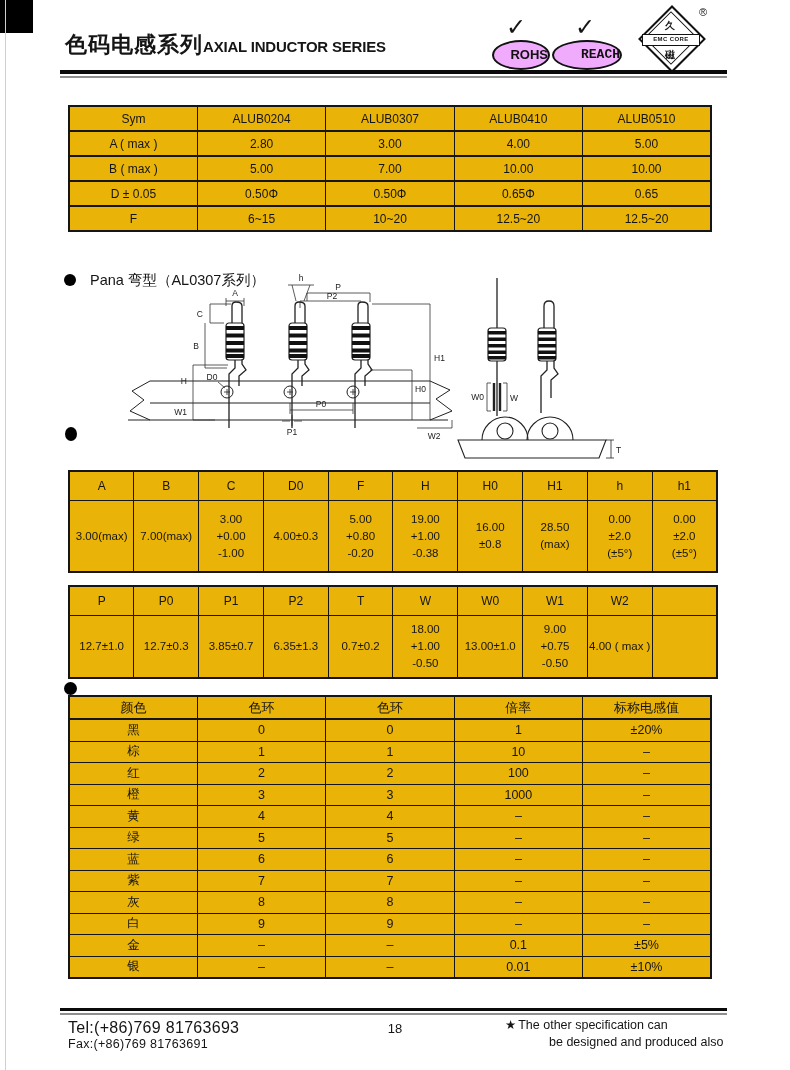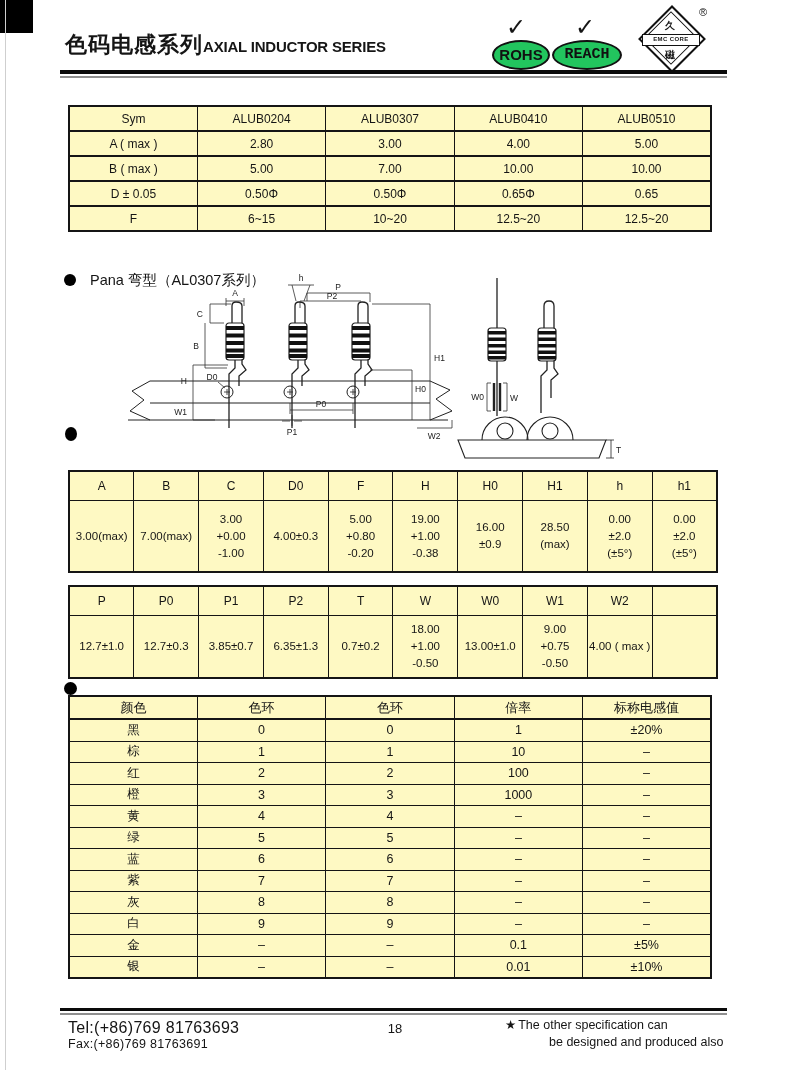--- a/index.html
+++ b/index.html
@@ -6,38 +6,38 @@
   body{width:790px;height:1070px;font-family:"Liberation Sans","DejaVu Sans",sans-serif;color:#151515;}
   .page{position:relative;width:790px;height:1070px;background:#fff;overflow:hidden;}
   .crop{position:absolute;left:0;top:0;width:33px;height:33px;background:#000;}
   .edge{position:absolute;left:5px;top:0;width:1px;height:1070px;background:#cfcfcf;}
 
   
   .title{position:absolute;left:65px;top:30px;white-space:nowrap;}
   .title .cn{font-size:22px;font-weight:bold;letter-spacing:1px;}
   .title .en{font-size:15px;font-weight:bold;letter-spacing:-0.2px;margin-left:0;}
   .check{position:absolute;font-size:24px;font-weight:bold;}
-  .oval{position:absolute;border:2.5px solid #111;border-radius:50%;background:#22c55e;
-        text-align:center;font-weight:bold;font-size:15px;color:#111;}
+  .oval{position:absolute;border:2.5px solid #111;border-radius:50%;background:#f0abfc;
+        text-align:right;font-weight:bold;font-size:13px;color:#111;}
   .rule-a{position:absolute;left:60px;top:70px;width:667px;height:4px;background:#0a0a0a;}
   .rule-b{position:absolute;left:60px;top:76px;width:667px;height:2px;background:#8f8f8f;}
 
   
   .logo{position:absolute;left:637px;top:10px;width:80px;height:66px;}
   .dm{position:absolute;transform:rotate(45deg);border:2px solid #111;background:#fff;}
   .dm.outer{left:11px;top:5px;width:44px;height:44px;}
   .dm.inner{left:15px;top:9px;width:36px;height:36px;border-width:1px;background:transparent;}
   .logo-top{position:absolute;left:0;top:9px;width:66px;text-align:center;font-size:10px;font-weight:bold;}
   .logo-mid{position:absolute;left:5px;top:24px;width:56px;height:10px;border:1px solid #111;background:#fff;
             font-size:6px;font-weight:bold;text-align:center;line-height:9px;letter-spacing:.4px;}
   .logo-bot{position:absolute;left:0;top:38px;width:66px;text-align:center;font-size:10px;font-weight:bold;}
   .reg{position:absolute;left:62px;top:-4px;font-size:11px;}
 
   
-  table{border-collapse:collapse;table-layout:fixed;background:#fef9c3;position:absolute;}
+  table{border-collapse:collapse;table-layout:fixed;background:#eab308;position:absolute;}
   td,th{border:1px solid #151515;text-align:center;vertical-align:middle;font-weight:normal;
         padding:0;overflow:hidden;}
   .t-spec{left:68px;top:105px;width:644px;}
   .t-spec th,.t-spec td{height:23px;font-size:12px;border-top-width:2px;border-bottom-width:2px;}
   .t-spec{border:2px solid #151515;}
   .t-dim{left:68px;top:470px;width:650px;border:2px solid #151515;}
   .t-dim th{height:28px;font-size:12px;}
   .t-dim td{height:70px;font-size:11.5px;}
   .t-dim2{top:585px;}
   .t-dim2 td{height:61px;}
@@ -287,21 +287,21 @@
             <div>+0.80</div>
             <div>-0.20</div>
           </td>
         <td class="lines">
             <div>19.00</div>
             <div>+1.00</div>
             <div>-0.38</div>
           </td>
         <td class="lines">
             <div>16.00</div>
-            <div>±0.9</div>
+            <div>±0.8</div>
           </td>
         <td class="lines">
             <div>28.50</div>
             <div>(max)</div>
           </td>
         <td class="lines">
             <div>0.00</div>
             <div>±2.0</div>
             <div>(±5°)</div>
           </td>

